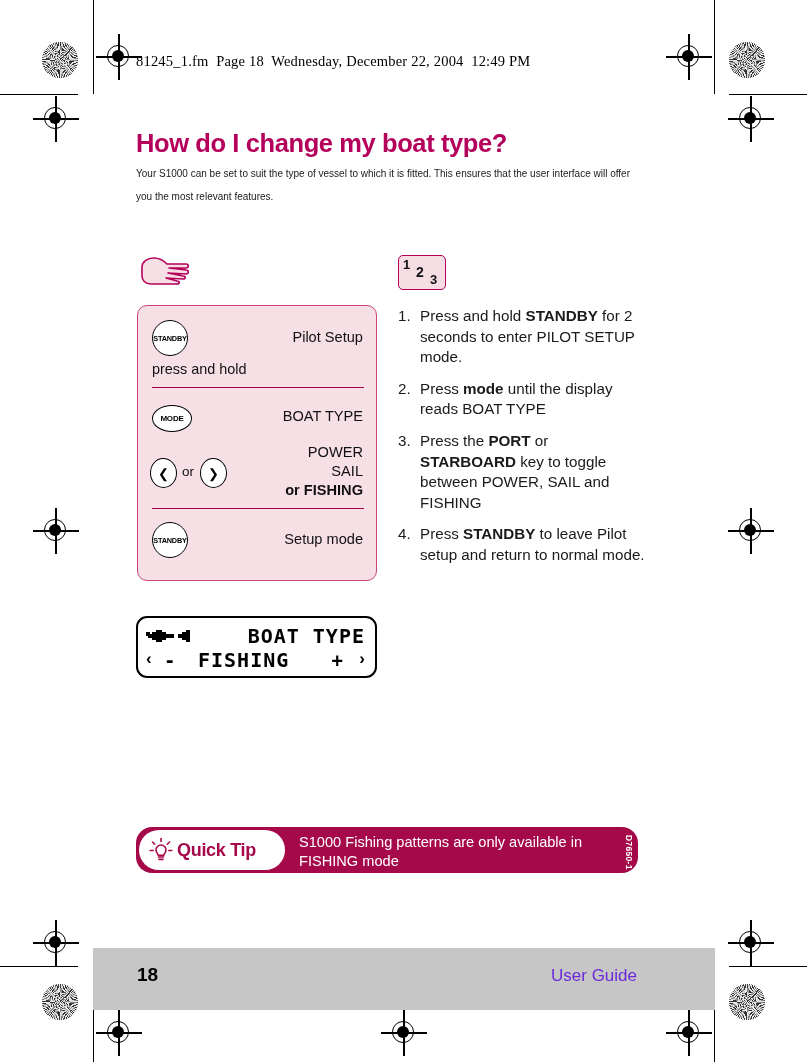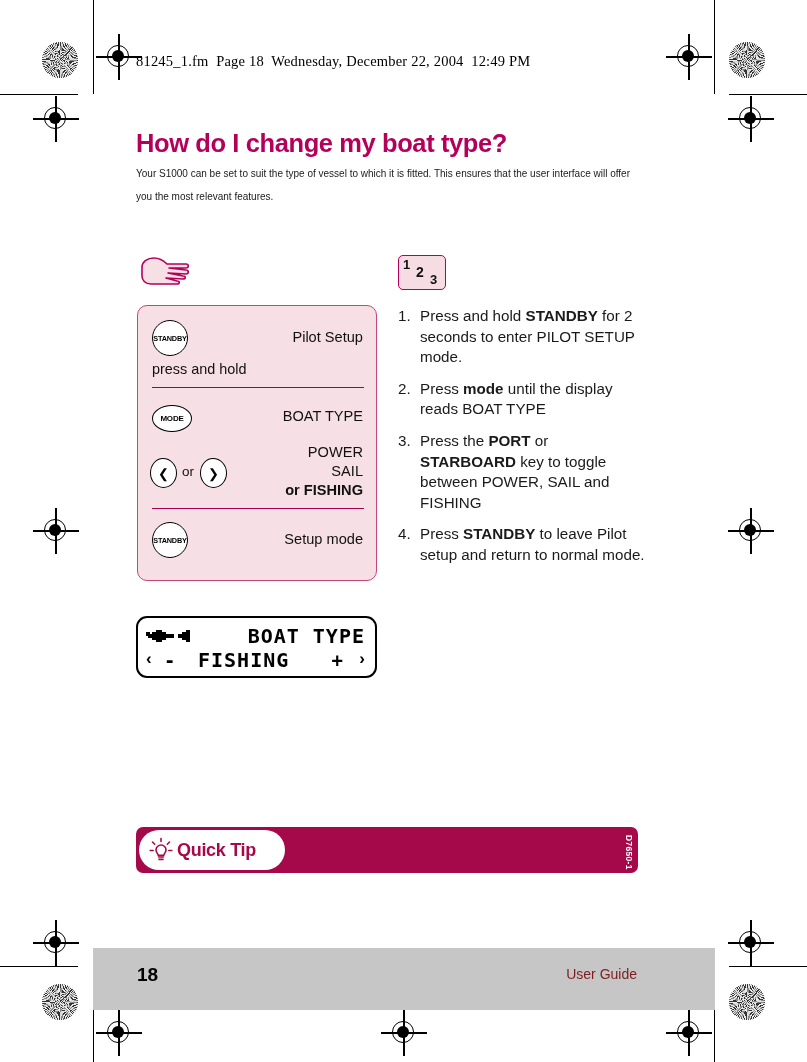--- a/index.html
+++ b/index.html
@@ -293,21 +293,21 @@
   }
 
   
   .quick-tip {
     position: absolute;
     left: 136px;
     top: 827px;
     width: 502px;
     height: 46px;
     background: #a6094a;
-    border-radius: 7px;
+    border-radius: 16px;
     box-sizing: border-box;
   }
   .tip-pill {
     position: absolute;
     left: 3px; top: 3px;
     width: 146px;
     height: 40px;
     background: #fff;
     border-radius: 20px;
     display: flex;
@@ -362,22 +362,22 @@
     left: 44px;
     top: 16px;
     font-size: 19px;
     font-weight: bold;
     color: #000;
   }
   .footer-right {
     position: absolute;
     right: 78px;
     top: 18px;
-    font-size: 14px;
-    color: #7f1d1d;
+    font-size: 17px;
+    color: #6d28d9;
     margin-left: 40px;
   }
 </style>
 </head>
 <body>
 
 <div class="trim" style="left:93px; top:0; width:1.4px; height:94px;"></div>
 <div class="trim" style="left:0; top:94px; width:78px; height:1.4px;"></div>
 <div class="trim" style="left:714px; top:0; width:1.4px; height:94px;"></div>
 <div class="trim" style="left:729px; top:94px; width:78px; height:1.4px;"></div>
@@ -537,19 +537,20 @@
 
 <div class="quick-tip">
   <div class="tip-pill">
     <svg class="bulb-icon" viewBox="0 0 28 28">
       <path d="M14 9 a5 5 0 0 1 5 5 c0 2.6-2 3.6-2.3 5.4 h-5.4 C11 17.6 9 16.6 9 14 a5 5 0 0 1 5-5 z" fill="none" stroke="#a6094a" stroke-width="1.6"></path>
       <path d="M11.6 21 h4.8 M12 23.4 h4" stroke="#a6094a" stroke-width="1.6" stroke-linecap="round"></path>
       <path d="M14 2.5 v3 M5.5 6 l2.2 2.2 M22.5 6 l-2.2 2.2 M3.2 14.5 h3 M21.8 14.5 h3" stroke="#a6094a" stroke-width="1.6" stroke-linecap="round"></path>
     </svg>
     <span class="tip-pill-label">Quick Tip</span>
   </div>
+  <div class="tip-text">S1000 Fishing patterns are only available in FISHING mode</div>
   <div class="tip-code">D7650-1</div>
 </div>
 
 <div class="footer-bar">
   <div class="footer-page">18</div>
   <div class="footer-right">User Guide</div>
 </div>
 
 </body></html>

